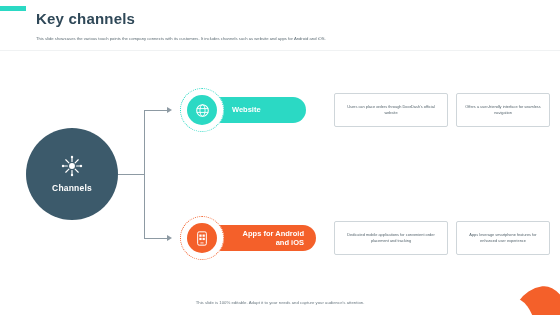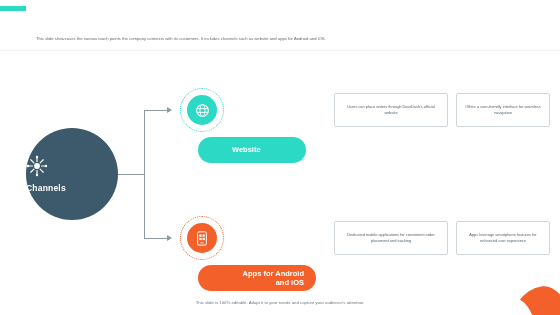--- a/index.html
+++ b/index.html
@@ -51,21 +51,21 @@
 
   
   .channels-circle {
     position: absolute;
     left: 26px; top: 128px;
     width: 92px; height: 92px;
     border-radius: 50%;
     background: #3c5a6b;
     display: flex;
     flex-direction: column;
-    align-items: flex-start;
+    align-items: center;
     justify-content: center;
     gap: 6px;
   }
   .channels-icon { width: 22px; height: 22px; display:block; }
   .channels-label {
     font-size: 8.5px;
     font-weight: bold;
     color: #ffffff;
     letter-spacing: 0.2px;
   }
@@ -116,21 +116,20 @@
     height: 26px;
     border-radius: 13px;
     display: flex;
     align-items: center;
     padding-left: 34px;
     padding-right: 12px;
     font-size: 7.5px;
     font-weight: bold;
     color: #ffffff;
     line-height: 1.25;
-    margin-top: 40px;
   }
   .pill-teal { background: #2bd9c4; }
   .pill-orange { background: #f4602a; }
 
   
   .descbox {
     position: absolute;
     border: 0.8px solid #cfd6da;
     border-radius: 2px;
     display: flex;
@@ -172,20 +171,21 @@
     transform: rotate(-8deg);
   }
 </style>
 </head>
 <body>
 
 <div class="slide">
 
   <div class="accent-bar"></div>
 
+  <div class="title">Key channels</div>
   <div class="subtitle">This slide showcases the various touch points the company connects with its customers. It includes channels such as website and apps for Android and iOS.</div>
   <div class="header-rule"></div>
 
   <div class="channels-circle">
     <svg class="channels-icon" viewBox="0 0 24 24">
       <circle cx="12" cy="12" r="3.2" fill="#ffffff"></circle>
       <g stroke="#ffffff" stroke-width="1.3" stroke-linecap="round">
         <line x1="12" y1="2.5" x2="12" y2="7"></line>
         <line x1="12" y1="17" x2="12" y2="21.5"></line>
         <line x1="2.5" y1="12" x2="7" y2="12"></line>

